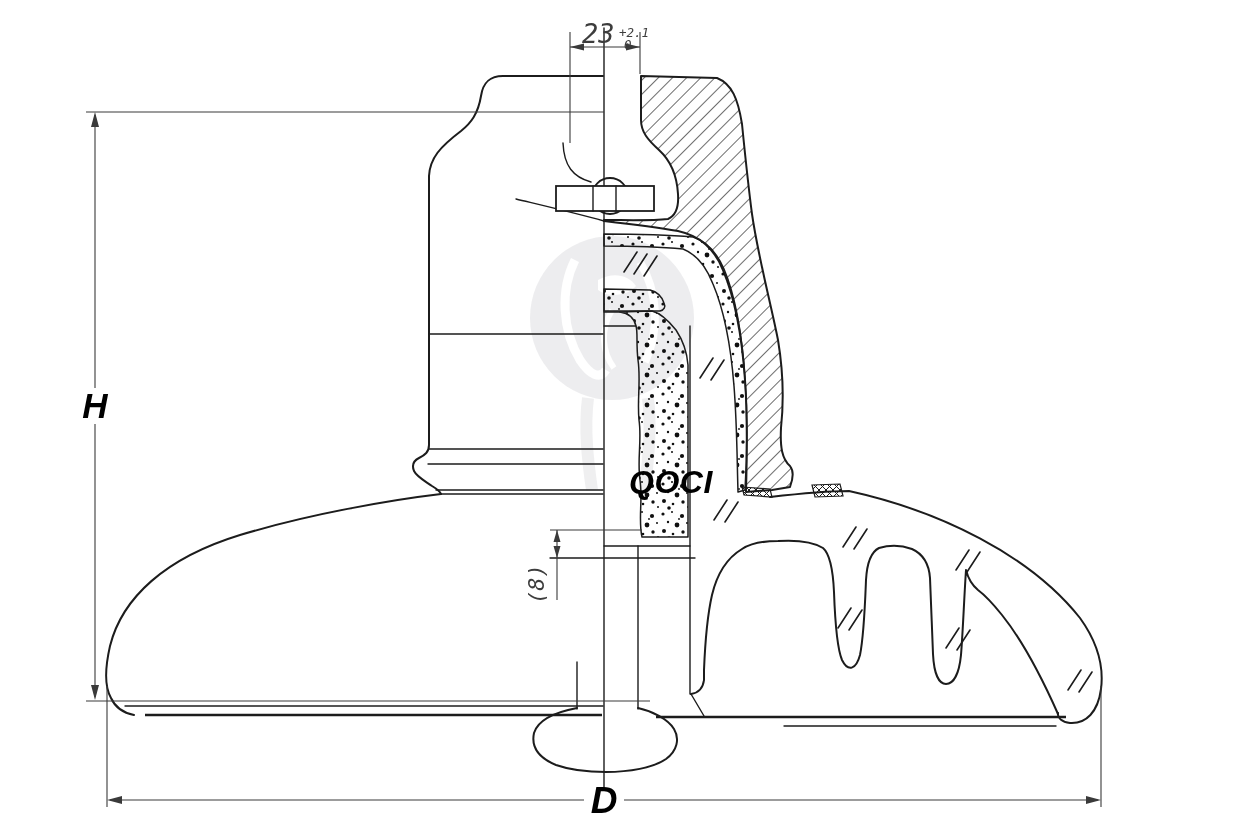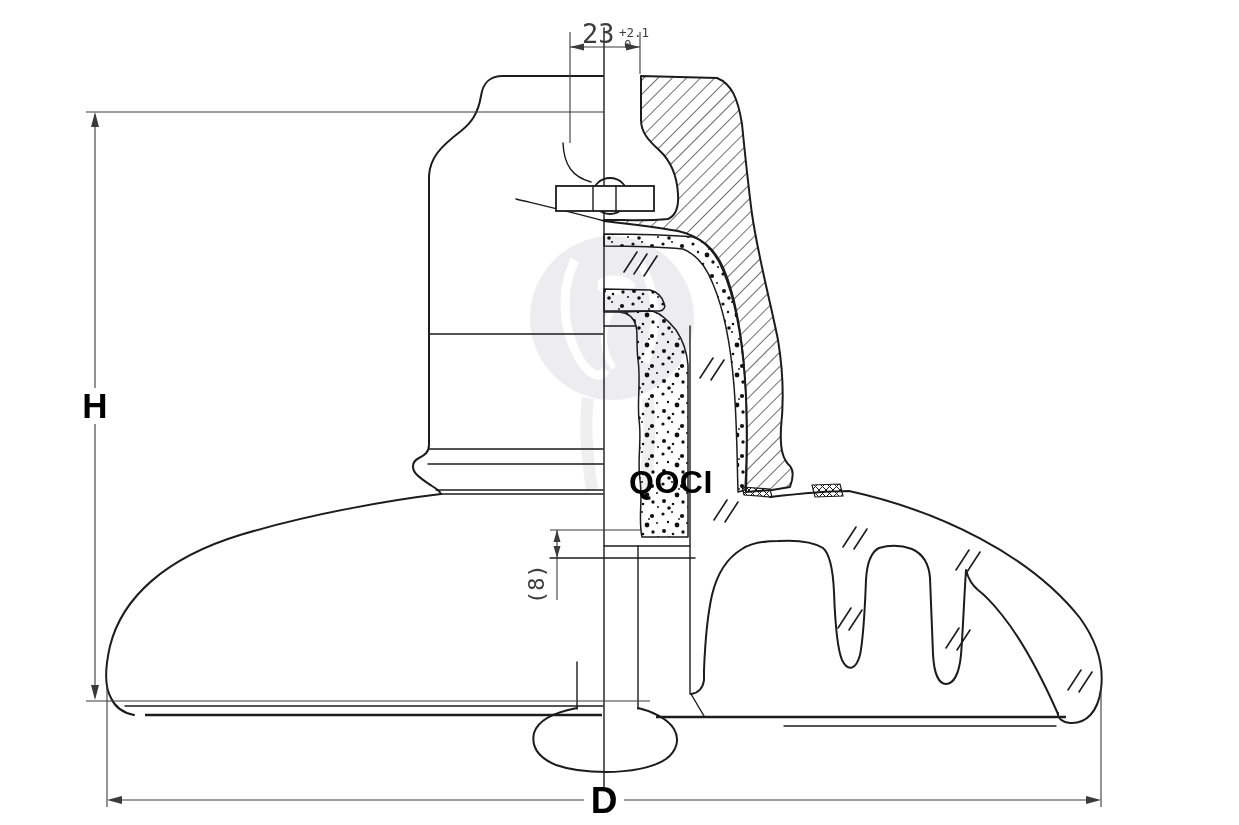--- a/index.html
+++ b/index.html
@@ -1,17 +1,17 @@
 <!DOCTYPE html>
 <html><head>
 <meta charset="utf-8">
 <style>
   html,body{margin:0;padding:0;background:#fff;}
   .stage{position:relative;width:1239px;height:825px;background:#fff;overflow:hidden;
-         font-family:"Liberation Sans",sans-serif;}
+         font-family:"Liberation Sans",sans-serif;font-style:italic;}
   svg{position:absolute;left:0;top:0;}
   .outline{fill:none;stroke:#1c1c1c;stroke-width:2;stroke-linecap:round;stroke-linejoin:round;}
   .thin{fill:none;stroke:#1c1c1c;stroke-width:1.4;stroke-linecap:round;}
   .thick{fill:none;stroke:#1c1c1c;stroke-width:2.6;stroke-linecap:butt;}
   .dim{fill:none;stroke:#3a3a3a;stroke-width:1.1;stroke-linecap:butt;}
   .arrow{fill:#3a3a3a;stroke:none;}
   .dimtext{font-family:"DejaVu Sans Mono","Liberation Mono",monospace;fill:#3d3d3d;}
   .boldtext{font-family:"Liberation Sans",sans-serif;font-weight:bold;fill:#000;}
   .glaze{fill:none;stroke:#1c1c1c;stroke-width:1.6;stroke-linecap:round;}
 </style>

